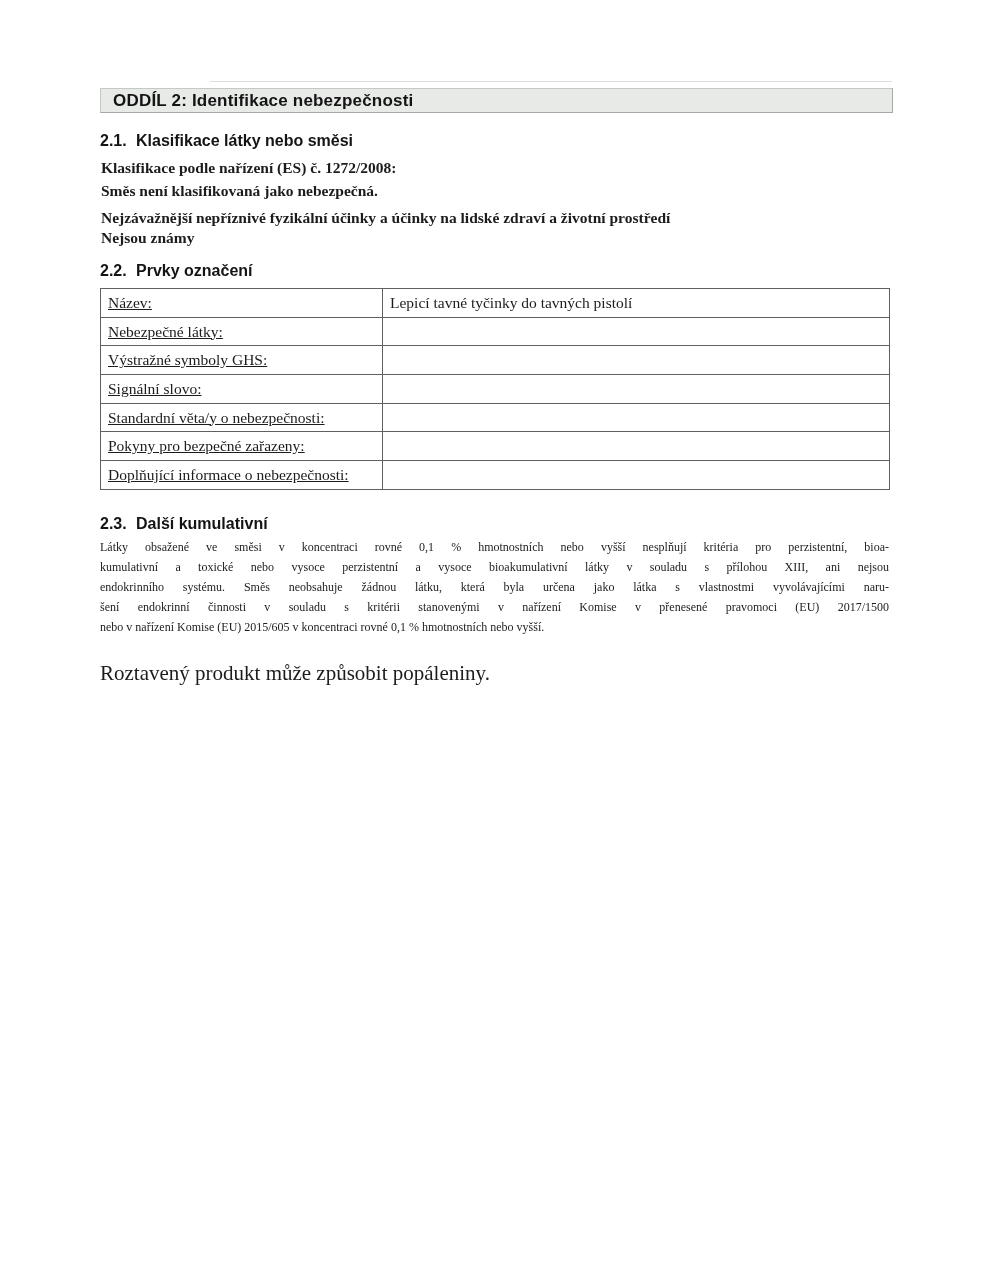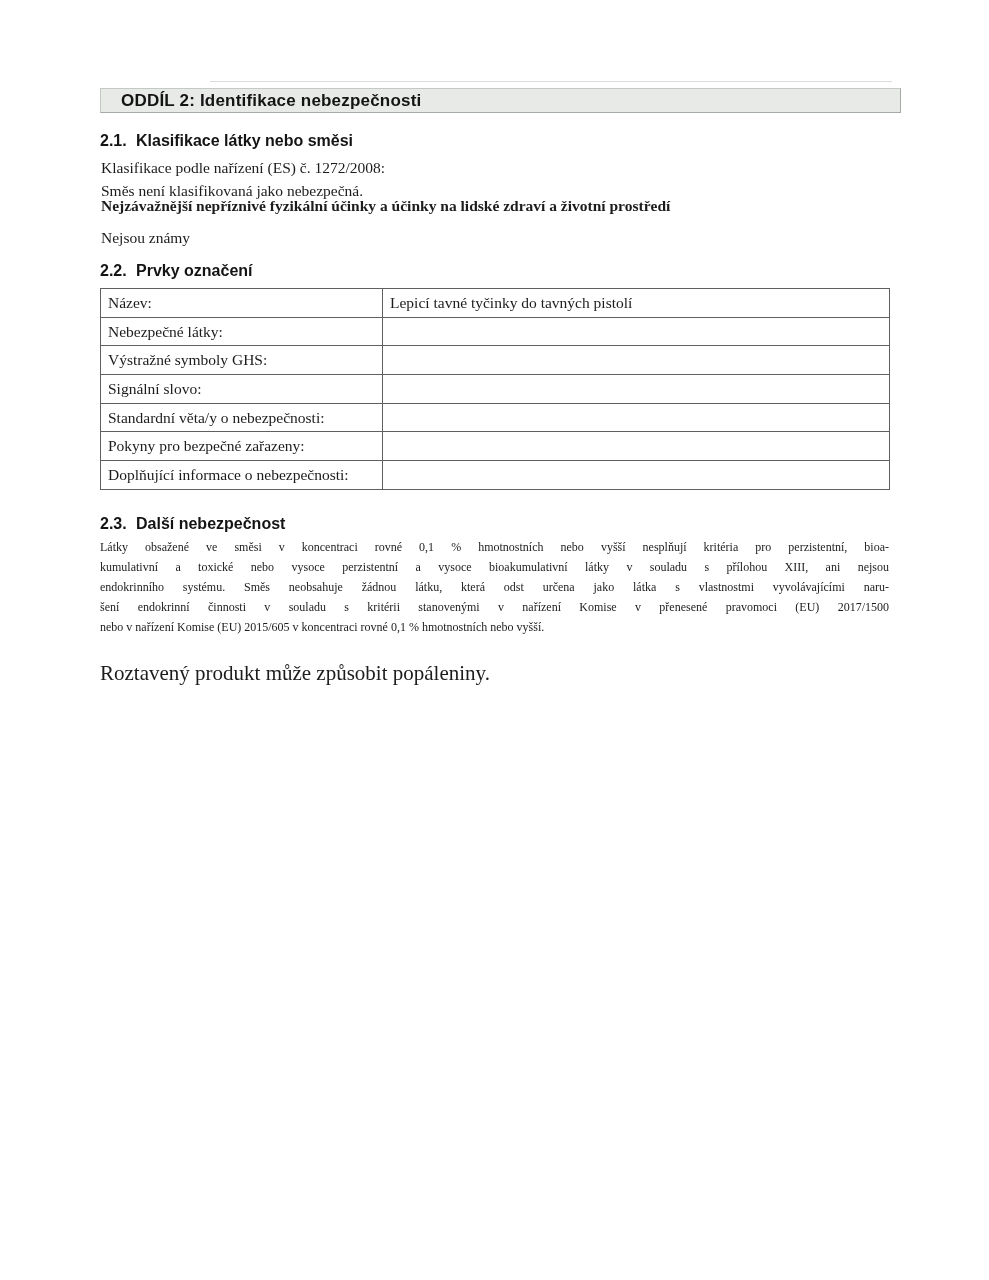--- a/index.html
+++ b/index.html
@@ -26,61 +26,62 @@
     left: 100px; top: 88px;
     width: 779px; height: 23px;
     background: var(--secbar-bg, #e7eae7);
     border: 1px solid #c3c9c3;
     border-bottom-color: #a4aba4;
     border-right-color: #a4aba4;
     font-family: "Liberation Sans", sans-serif;
     font-weight: bold;
     font-size: 17px;
     line-height: 23px;
-    padding-left: 20px;
+    padding-left: 12px;
     color: #141414;
     letter-spacing: 0.2px;
   }
 
   .h2 {
     position: absolute;
     left: 100px;
     font-family: "Liberation Sans", sans-serif;
     font-weight: bold;
     font-size: 16px;
     color: #141414;
     white-space: nowrap;
   }
   .h2 .num { display: inline-block; width: 36px; }
 
   .bodyline {
     position: absolute;
     left: 101px;
     font-size: 15.5px;
     white-space: nowrap;
+    font-weight: bold;
   }
   .boldserif { font-weight: bold; }
 
   .sds-table {
     position: absolute;
     left: 100px; top: 288px;
     width: 790px;
     border-collapse: collapse;
     table-layout: fixed;
   }
   .sds-table td {
     border: 1px solid var(--table-border, #5f6062);
     height: 27.7px;
     padding: 0 4px 0 7px;
     font-size: 15.5px;
     vertical-align: middle;
     overflow: hidden;
     white-space: nowrap;
   }
-  .sds-table td.label-col { width: 270px; }
+  .sds-table td.label-col { width: 270px; text-decoration: underline; }
 
   .para {
     position: absolute;
     left: 100px; top: 537px;
     width: 789px;
     font-size: 12px;
     line-height: 20px;
   }
   .para-line { text-align: justify; text-align-last: justify; }
   .para-line.last { text-align-last: auto; }
@@ -103,21 +104,21 @@
     <span>ODDÍL 2: Identifikace nebezpečnosti</span>
   </div>
 
   <div class="h2" style="top:132px">
     <span class="num">2.1.</span><span>Klasifikace látky nebo směsi</span>
   </div>
 
   <div class="bodyline" style="top:159px">Klasifikace podle nařízení (ES) č. 1272/2008:</div>
   <div class="bodyline" style="top:182px">Směs není klasifikovaná jako nebezpečná.</div>
 
-  <div class="bodyline boldserif" style="top:197px">Nejzávažnější nepříznivé fyzikální účinky a účinky na lidské zdraví a životní prostředí</div>
+  <div class="bodyline boldserif" style="top:209px">Nejzávažnější nepříznivé fyzikální účinky a účinky na lidské zdraví a životní prostředí</div>
   <div class="bodyline" style="top:229px">Nejsou známy</div>
 
   <div class="h2" style="top:262px">
     <span class="num">2.2.</span><span>Prvky označení</span>
   </div>
 
   <table class="sds-table">
     <tbody>
       <tr>
         <td class="label-col">Název:</td>
@@ -144,26 +145,26 @@
         <td></td>
       </tr>
       <tr>
         <td class="label-col">Doplňující informace o nebezpečnosti:</td>
         <td></td>
       </tr>
     </tbody>
   </table>
 
   <div class="h2" style="top:515px">
-    <span class="num">2.3.</span><span>Další nebezpečnost</span>
+    <span class="num">2.3.</span><span>Další kumulativní</span>
   </div>
 
   <div class="para">
     <div class="para-line">Látky obsažené ve směsi v koncentraci rovné 0,1 % hmotnostních nebo vyšší nesplňují kritéria pro perzistentní, bioa-</div>
     <div class="para-line">kumulativní a toxické nebo vysoce perzistentní a vysoce bioakumulativní látky v souladu s přílohou XIII, ani nejsou</div>
-    <div class="para-line">endokrinního systému. Směs neobsahuje žádnou látku, která odst určena jako látka s vlastnostmi vyvolávajícími naru-</div>
+    <div class="para-line">endokrinního systému. Směs neobsahuje žádnou látku, která byla určena jako látka s vlastnostmi vyvolávajícími naru-</div>
     <div class="para-line">šení endokrinní činnosti v souladu s kritérii stanovenými v nařízení Komise v přenesené pravomoci (EU) 2017/1500</div>
     <div class="para-line last">nebo v nařízení Komise (EU) 2015/605 v koncentraci rovné 0,1 % hmotnostních nebo vyšší.</div>
   </div>
 
   <div class="p2">Roztavený produkt může způsobit popáleniny.</div>
 
 </div>
 
 </body></html>

